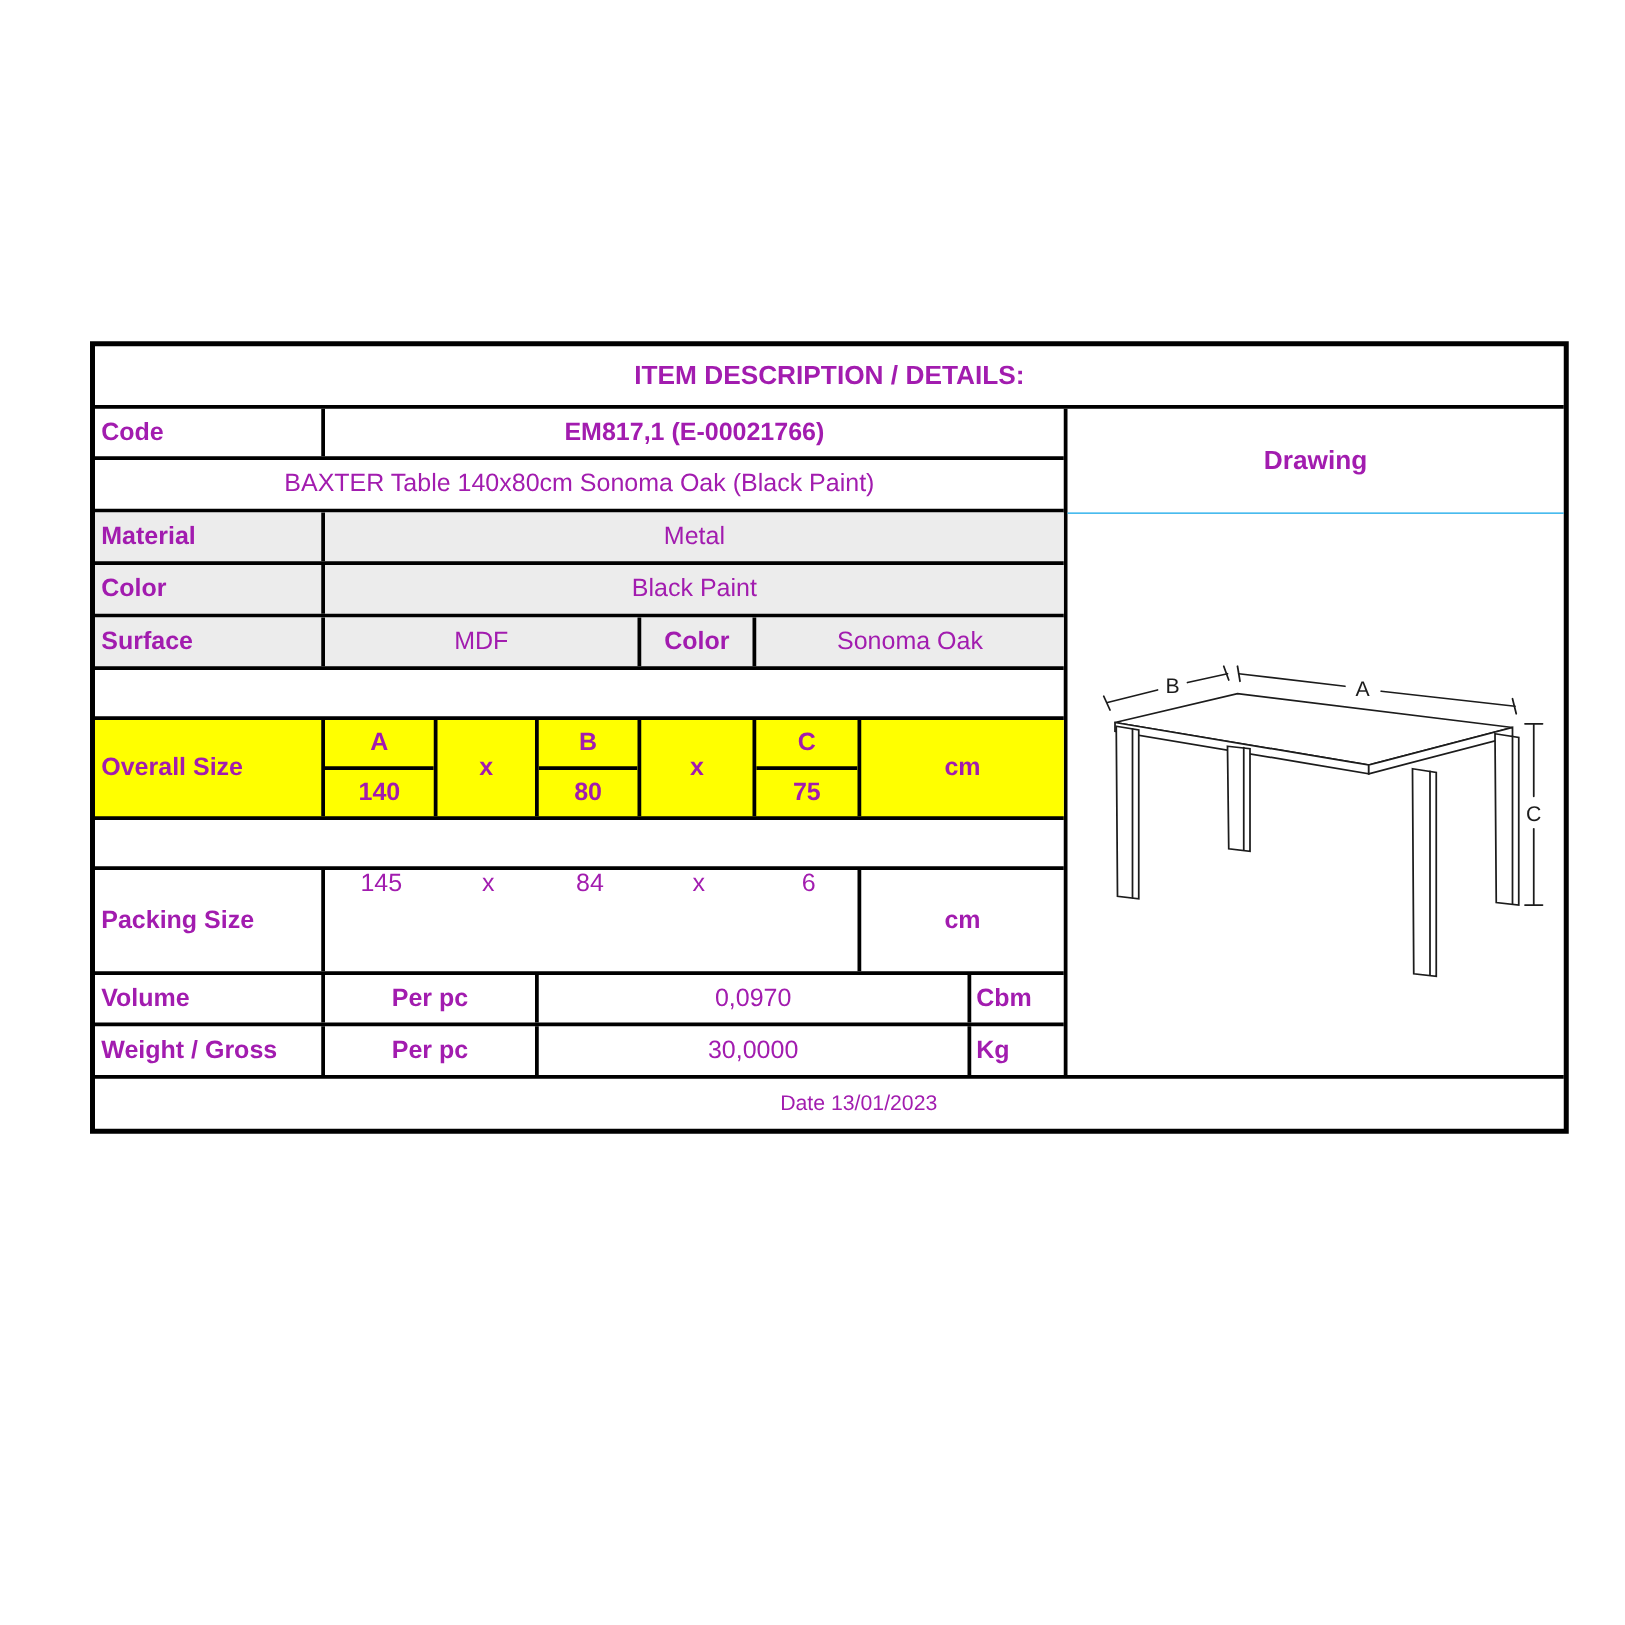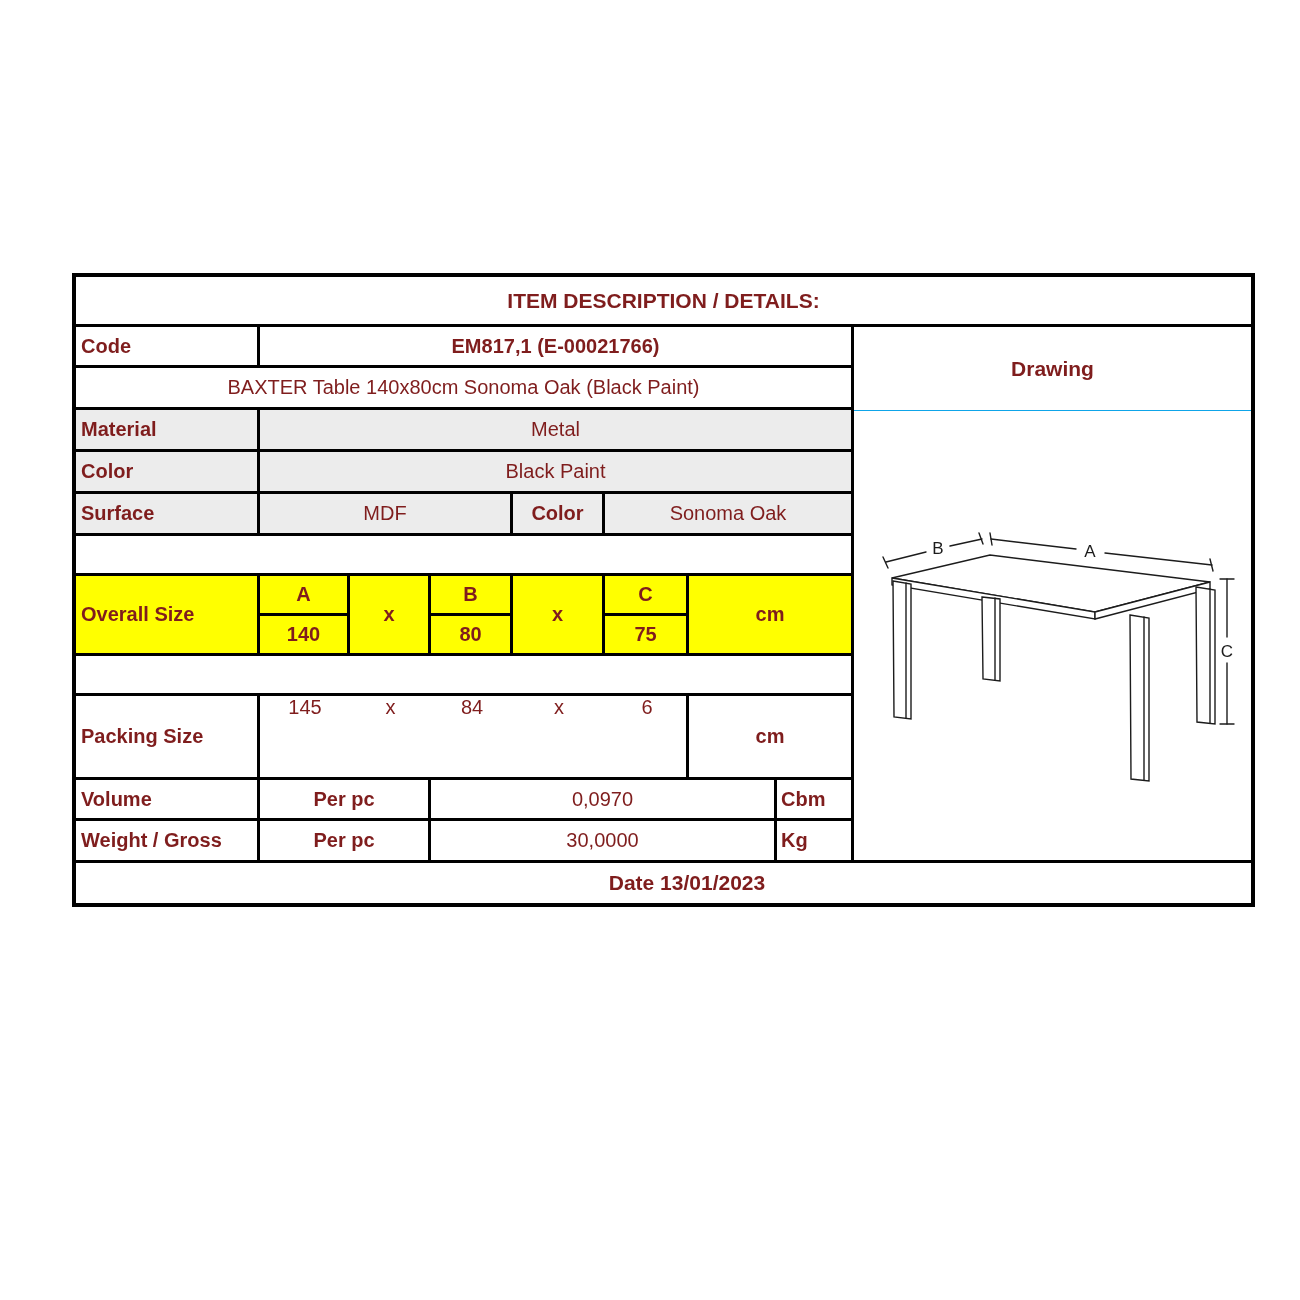--- a/index.html
+++ b/index.html
@@ -2,21 +2,21 @@
 <html><head>
 <meta charset="utf-8">
 <style>
   * { margin:0; padding:0; box-sizing:border-box; }
   html,body { background:#fff; }
   .sheet {
     position:relative;
     width:1132px; height:1300px;
     background:#ffffff;
     font-family:"Liberation Sans", sans-serif;
-    color:#7f1d1d;
+    color:#a21caf;
   }
   .spec-table {
     position:absolute; left:72px; top:273px;
     width:1183px; height:634px;
     border:4px solid #000;
     display:flex; flex-direction:column;
     background:#fff;
   }
   .header-row {
     height:50px; border-bottom:3px solid #000;
@@ -50,21 +50,21 @@
   .dim > div { flex:1; display:flex; align-items:center; justify-content:center; }
   .dim > div:first-child { border-bottom:3px solid #000; }
 
   .packnums { flex-direction:row; justify-content:space-around; align-items:stretch; }
   .packline { display:flex; }
   .packline span { display:inline-block; text-align:center; }
   .pc1{width:90px} .pc2{width:81px} .pc3{width:82px} .pc4{width:92px} .pc5{width:84px}
 
   .date-row {
     height:40px; display:flex; align-items:center; justify-content:center;
-    font-weight:bold; font-size:21px;padding-left:47px;
+    font-weight:normal; font-size:17px;padding-left:47px;
   }
   .drawing-title {
     height:84px; border-bottom:1px solid #0ea5e9;
     display:flex; align-items:center; justify-content:center;
     font-weight:bold; font-size:21px;
   }
   .drawing-panel { flex:1; position:relative; }
   .drawing-panel svg { position:absolute; inset:0; width:100%; height:100%; }
 </style>
 </head>

